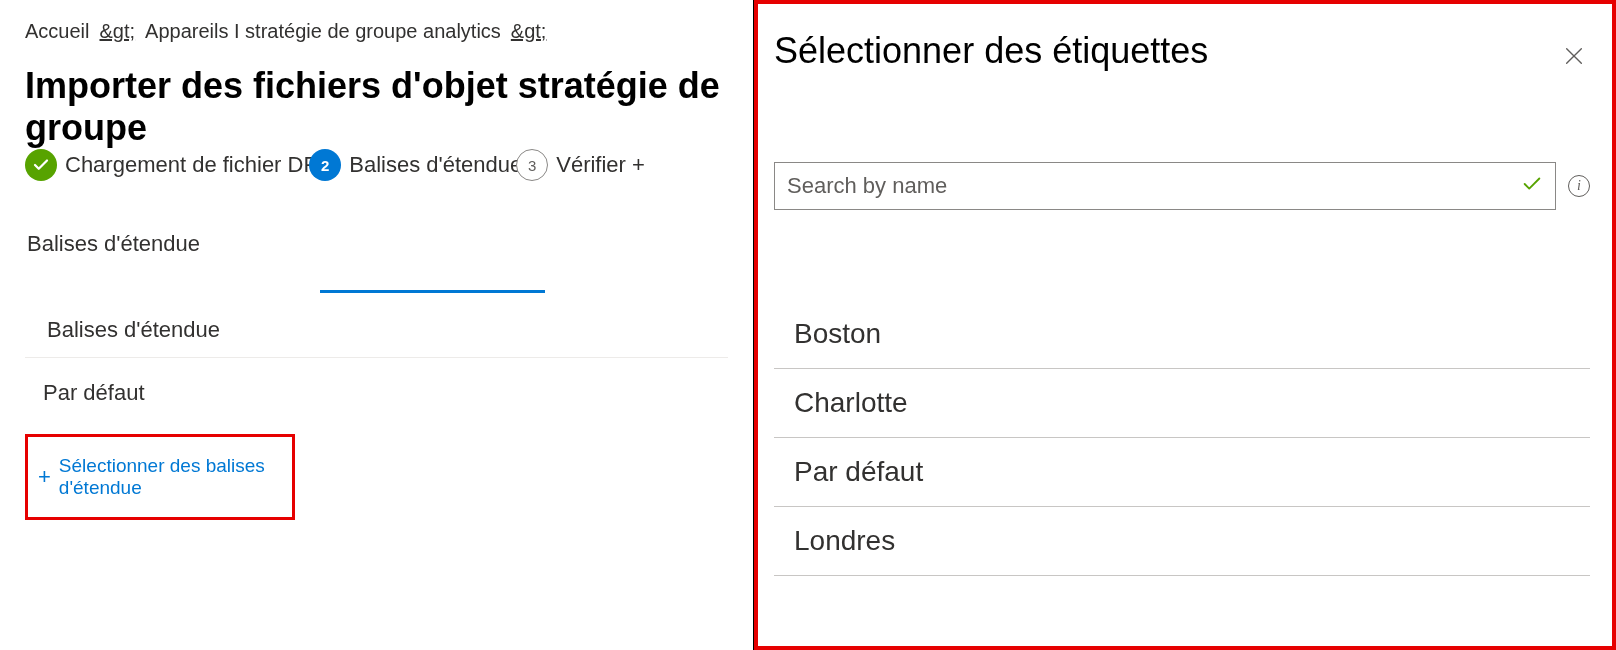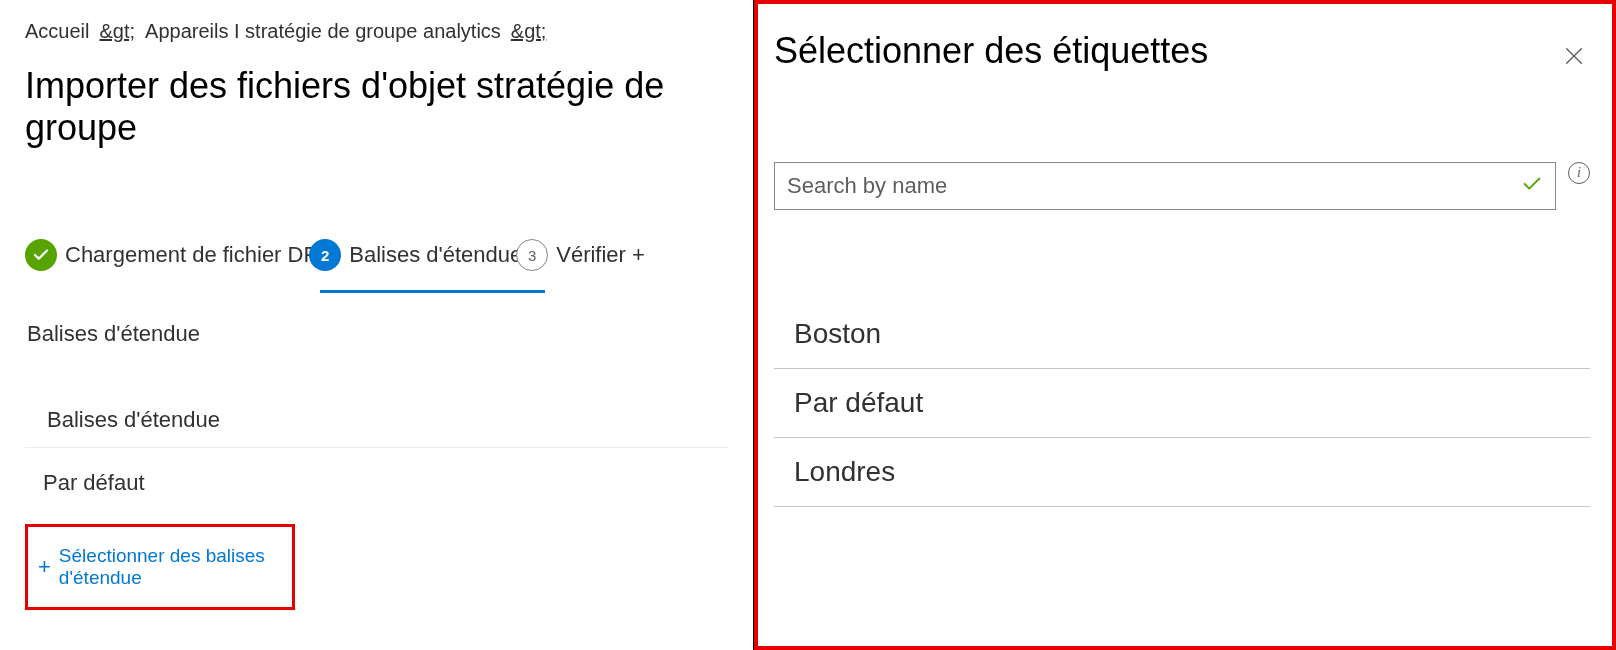--- a/index.html
+++ b/index.html
@@ -31,23 +31,22 @@
       display: flex;
       gap: 10px;
       align-items: flex-end;
     }
     .breadcrumb span.sep {
       font-size: 20px;
       text-decoration: underline;
     }
     .page-title {
       font-size: 36px;
-      font-weight: 400;
+      font-weight: 700;
       color: #000;
-      margin-bottom: 90px;
     }
     .stepper {
       display: flex;
       align-items: center;
       gap: 14px;
       margin-bottom: 50px;
     }
     .step {
       display: flex;
       align-items: center;
@@ -166,20 +165,21 @@
       justify-content: center;
       margin-top: 4px;
     }
     .close-btn svg {
       width: 22px;
       height: 22px;
       stroke: #605e5c;
     }
     .search-row {
       display: flex;
+      align-items: center;
       gap: 12px;
       margin-bottom: 90px;
     }
     .search-box {
       flex: 1;
       border: 1px solid #8a8886;
       height: 48px;
       display: flex;
       align-items: center;
       padding: 0 12px;
@@ -297,16 +297,17 @@
         <span class="check-icon">
           <svg viewBox="0 0 24 24" fill="none" stroke-width="2" stroke-linecap="round" stroke-linejoin="round">
               <polyline points="20 6 9 17 4 12"></polyline>
             </svg>
         </span>
       </div>
       <span class="info-icon">i</span>
     </div>
 
     <div class="tag-item">Boston</div>
+    <div class="tag-item">Charlotte</div>
     <div class="tag-item">Par défaut</div>
     <div class="tag-item">Londres</div>
   </div>
 </div>
 
 </body></html>

